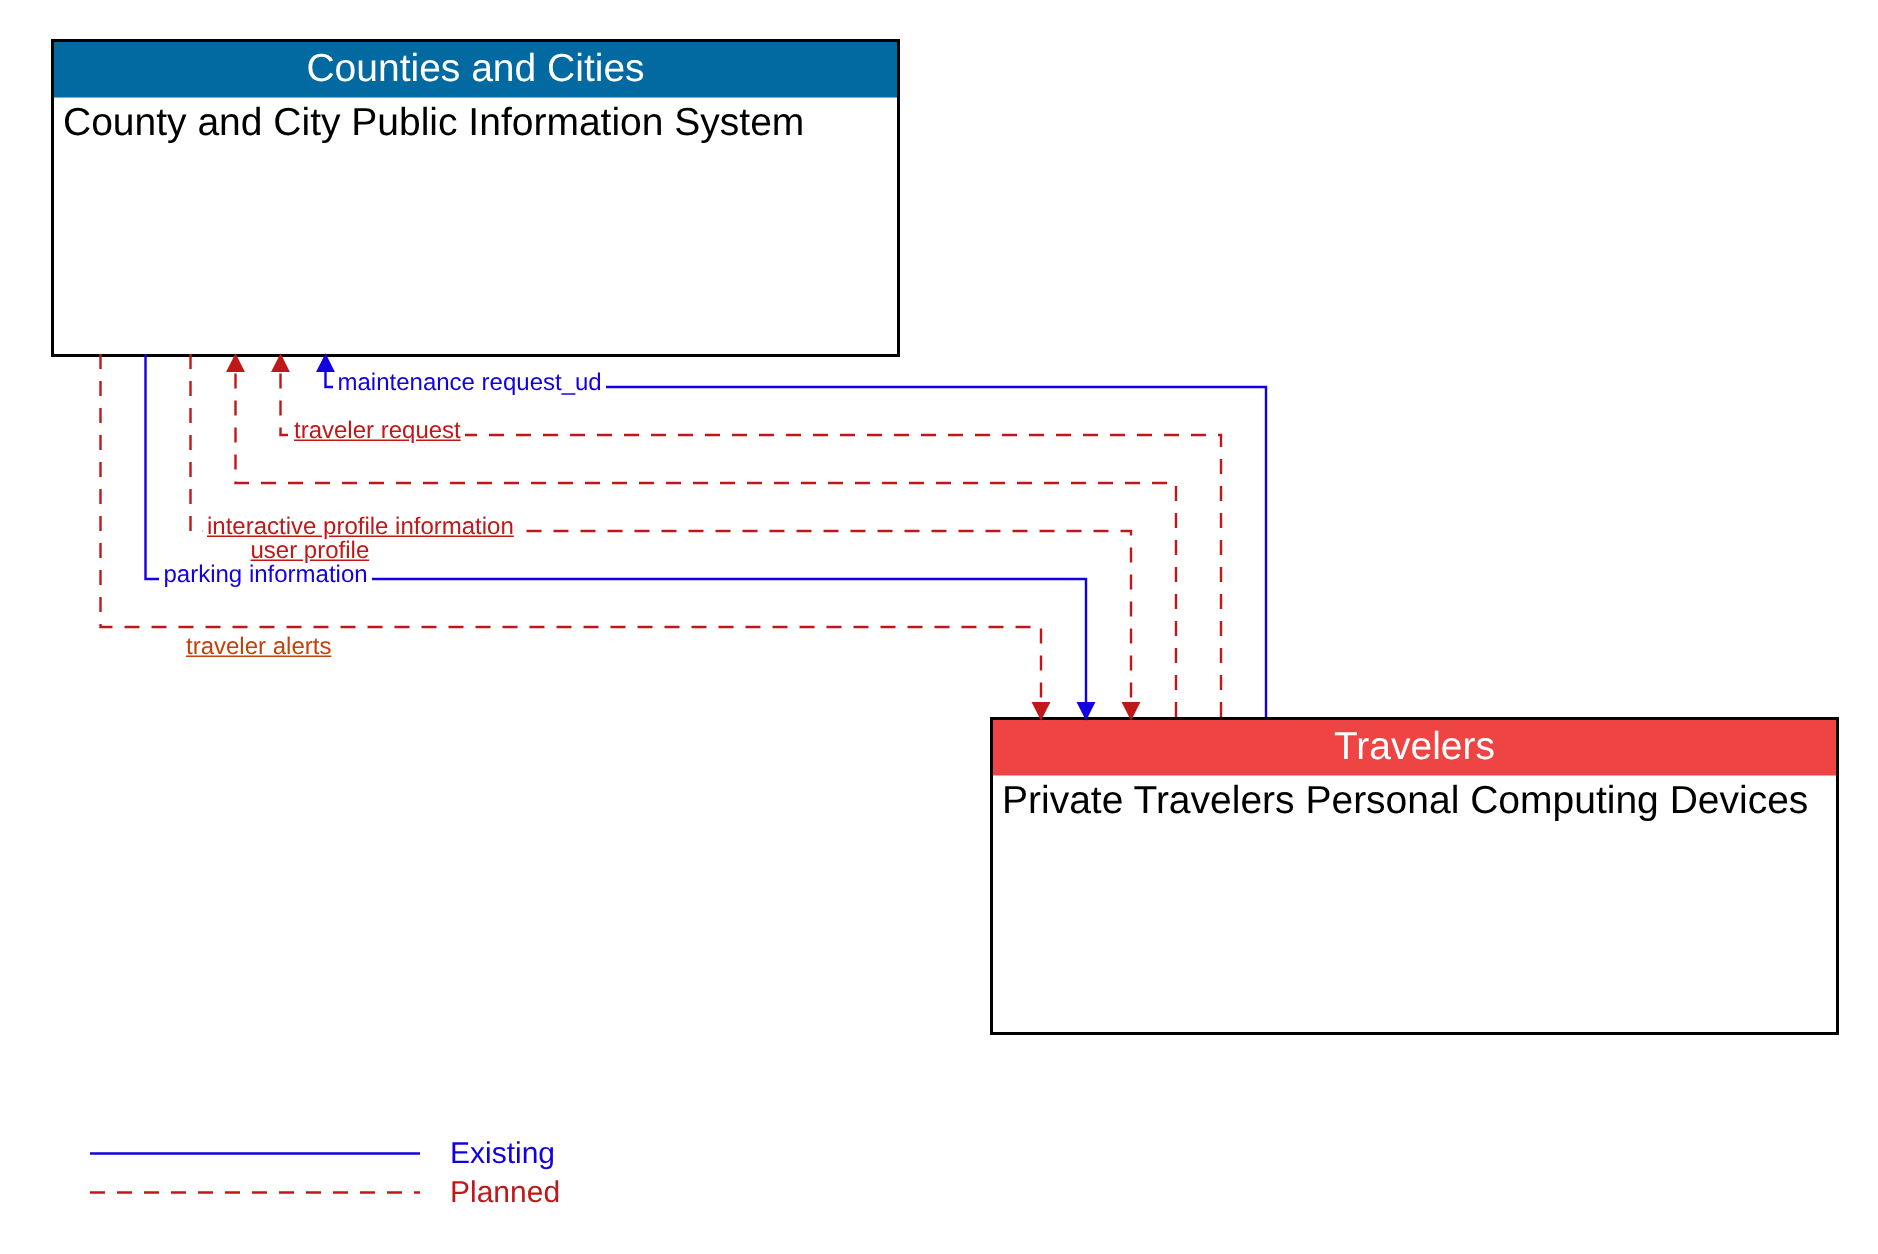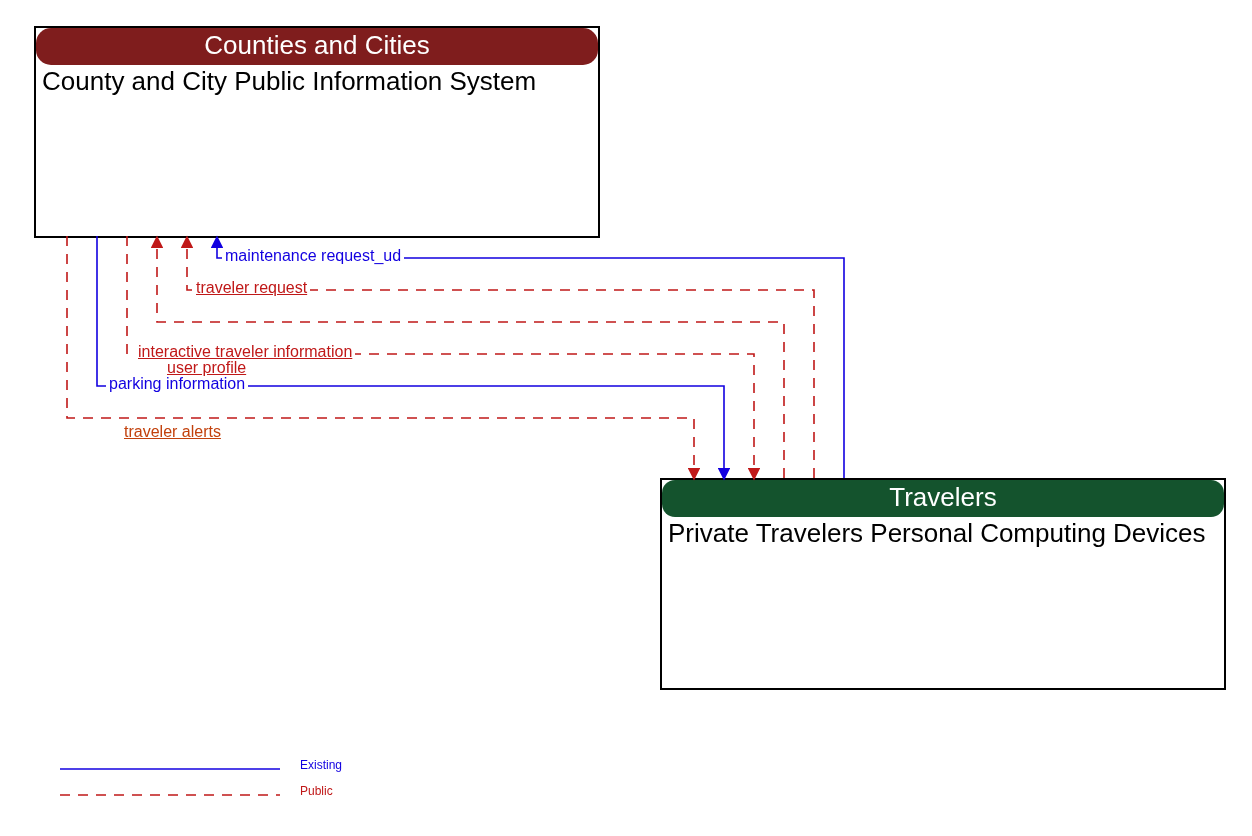--- a/index.html
+++ b/index.html
@@ -4,34 +4,34 @@
 <style>
   html,body{margin:0;padding:0;width:1252px;height:836px;background:#fff;font-family:Arial,Helvetica,sans-serif;}
   .box{position:absolute;border:2px solid #000;background:#fff;}
   .box-header{background:#1a0dab;background:#1500a0;color:#fff;font-size:26px;text-align:center;padding:2px 4px 4px 4px;font-weight:400;}
   .box-header{background:#1200A3;}
   .box-body{font-size:26px;text-align:left;padding:2px 6px;line-height:1.15;}
   svg{position:absolute;left:0;top:0;width:1252px;height:836px;pointer-events:none;}
   .flow-label{position:absolute;font-size:16px;background:#fff;padding:0 3px;white-space:nowrap;line-height:1;}
   .blue-text{color:#1200e0;color:#1200A3;}
   .red-text{color:#b01818;text-decoration:underline;}
-  .legend-label{position:absolute;font-size:12px;}
+  .legend-label{position:absolute;font-size:20px;}
   .legend-label.blue{color:#1200A3;}
   .legend-label.red{color:#b01818;}
 </style>
 </head>
 <body>
 
 <div class="box" style="left:34px;top:26px;width:562px;height:208px;">
-  <div class="box-header" style="background:#7f1d1d;border-radius:15px;">Counties and Cities</div>
+  <div class="box-header" style="background:#0369a1;">Counties and Cities</div>
   <div class="box-body">County and City Public Information System</div>
 </div>
 
 <div class="box" style="left:660px;top:478px;width:562px;height:208px;">
-  <div class="box-header" style="background:#14532d;border-radius:13px;">Travelers</div>
+  <div class="box-header" style="background:#ef4444;">Travelers</div>
   <div class="box-body">Private Travelers Personal Computing Devices</div>
 </div>
 
 <svg xmlns="http://www.w3.org/2000/svg">
   <defs>
     <marker id="arr-blue" viewBox="0 0 10 10" refX="8" refY="5" markerWidth="8" markerHeight="8" orient="auto-start-reverse">
       <path d="M0,0 L10,5 L0,10 z" fill="#1200E0"></path>
     </marker>
     <marker id="arr-red" viewBox="0 0 10 10" refX="8" refY="5" markerWidth="8" markerHeight="8" orient="auto-start-reverse">
       <path d="M0,0 L10,5 L0,10 z" fill="#C01818"></path>
@@ -50,18 +50,18 @@
 
   <path d="M844 478 L844 258 L217 258 L217 238" stroke="#1200E0" stroke-width="1.6" fill="none" marker-end="url(#arr-blue)"></path>
 
   <line x1="60" y1="769" x2="280" y2="769" stroke="#1200E0" stroke-width="1.6"></line>
   <line x1="60" y1="795" x2="280" y2="795" stroke="#C01818" stroke-width="1.6" stroke-dasharray="10 8"></line>
 </svg>
 
 <div class="flow-label blue-text" style="left:222px;top:248px;color:#1200E0;">maintenance request_ud</div>
 <div class="flow-label red-text" style="left:193px;top:280px;color:#C01818;">traveler request</div>
 <div class="flow-label red-text" style="left:164px;top:312px;color:#C01818;margin-top:48px;">user profile</div>
-<div class="flow-label red-text" style="left:135px;top:344px;color:#C01818;">interactive traveler information</div>
+<div class="flow-label red-text" style="left:135px;top:344px;color:#C01818;">interactive profile information</div>
 <div class="flow-label blue-text" style="left:106px;top:376px;color:#1200E0;">parking information</div>
 <div class="flow-label red-text" style="left:77px;top:424px;color:#c2410c;margin-left:44px;">traveler alerts</div>
 
 <div class="legend-label blue" style="left:300px;top:758px;color:#1200E0;">Existing</div>
-<div class="legend-label red" style="left:300px;top:784px;color:#C01818;">Public</div>
+<div class="legend-label red" style="left:300px;top:784px;color:#C01818;">Planned</div>
 
 </body></html>

